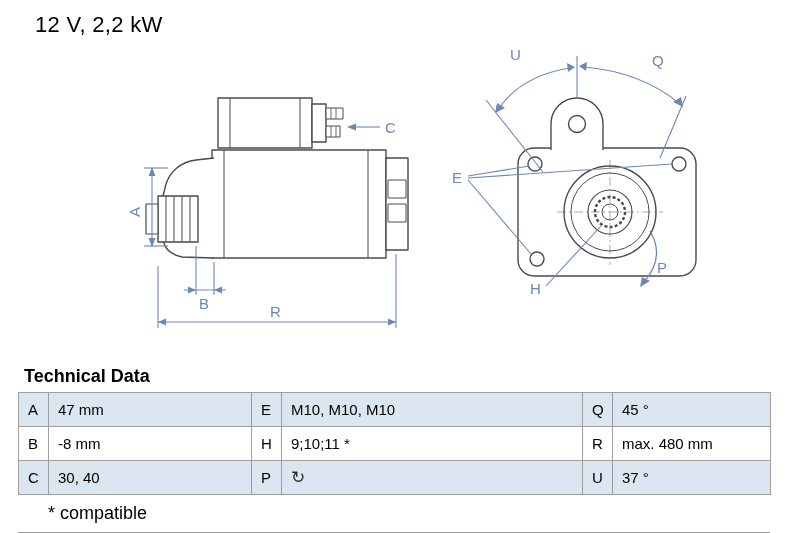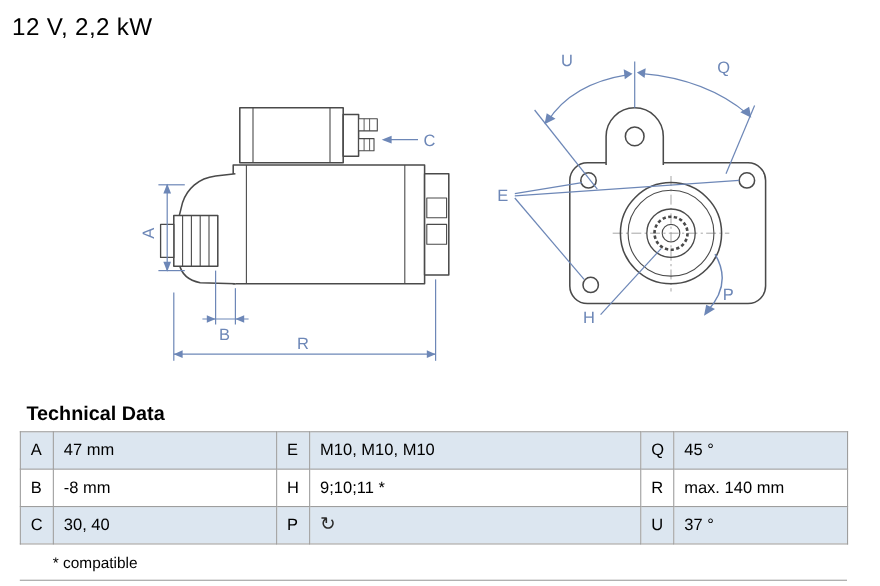--- a/index.html
+++ b/index.html
@@ -6,21 +6,21 @@
   html, body { margin: 0; padding: 0; }
   body {
     width: 800px; height: 533px;
     position: relative;
     background: #ffffff;
     font-family: "Liberation Sans", sans-serif;
     color: #000;
     overflow: hidden;
   }
   .page-title {
-    position: absolute; left: 11px; top: 12px;
+    position: absolute; left: 35px; top: 12px;
     font-size: 22px; font-weight: normal; letter-spacing: 0.3px;
   }
   svg.drawing {
     position: absolute; left: 0; top: 0;
     width: 800px; height: 360px;
   }
   .dim-label {
     font-family: "Liberation Sans", sans-serif;
     font-size: 15px;
     fill: #6d87b7;
@@ -47,21 +47,21 @@
   tr.row-tint td { background: #dce6f0; }
   tr.row-plain td { background: #ffffff; }
   .rot-glyph {
     font-family: "DejaVu Sans", sans-serif;
     font-size: 17px; color: #2a2a2a; line-height: 1;
   }
   .footnote {
     position: absolute; left: 18px; top: 497px;
     width: 752px;
     padding: 6px 0 8px 30px;
-    font-size: 14px;
+    font-size: 18px;
     border-bottom: 1px solid #9e9e9e;
   }
 </style>
 </head>
 <body>
 
 <div class="page-title">12 V, 2,2 kW</div>
 
 <svg class="drawing" viewBox="0 0 800 360">
 
@@ -201,21 +201,21 @@
       <td>M10, M10, M10</td>
       <td>Q</td>
       <td>45 °</td>
     </tr>
     <tr class="row-plain">
       <td>B</td>
       <td>-8 mm</td>
       <td>H</td>
       <td>9;10;11 *</td>
       <td>R</td>
-      <td>max. 140 mm</td>
+      <td>max. 480 mm</td>
     </tr>
     <tr class="row-tint">
       <td>C</td>
       <td>30, 40</td>
       <td>P</td>
       <td>
         <span class="rot-glyph">↻</span>
       </td>
       <td>U</td>
       <td>37 °</td>

